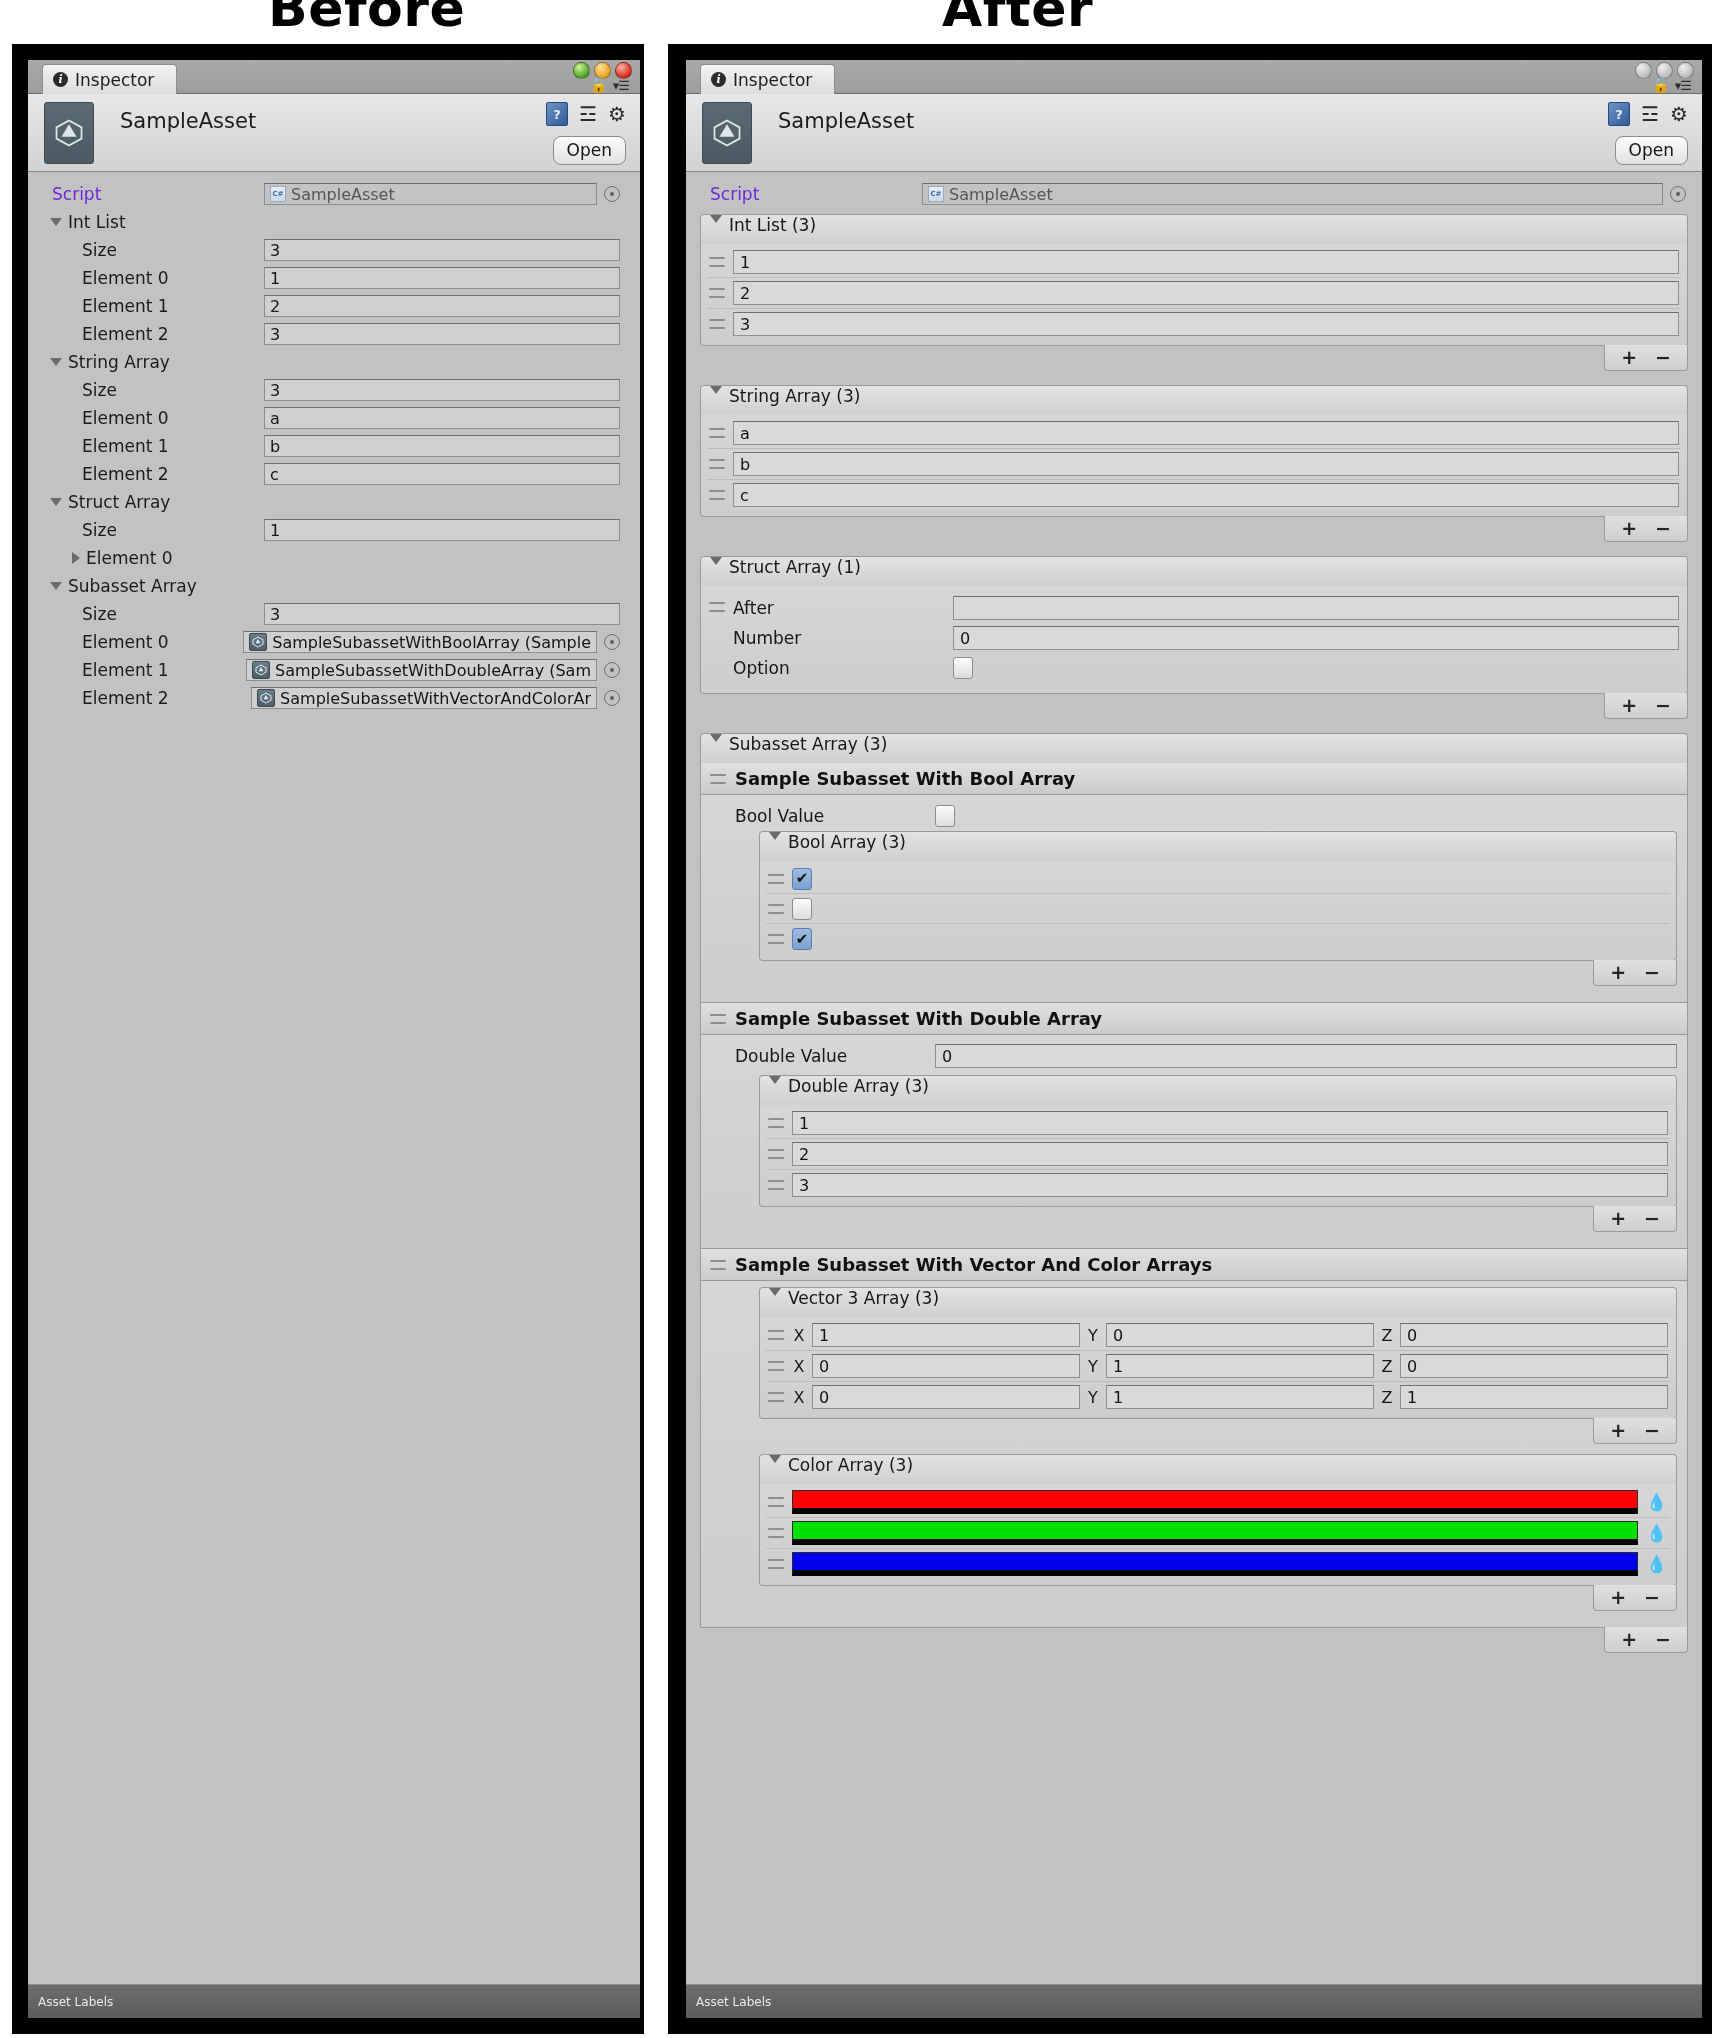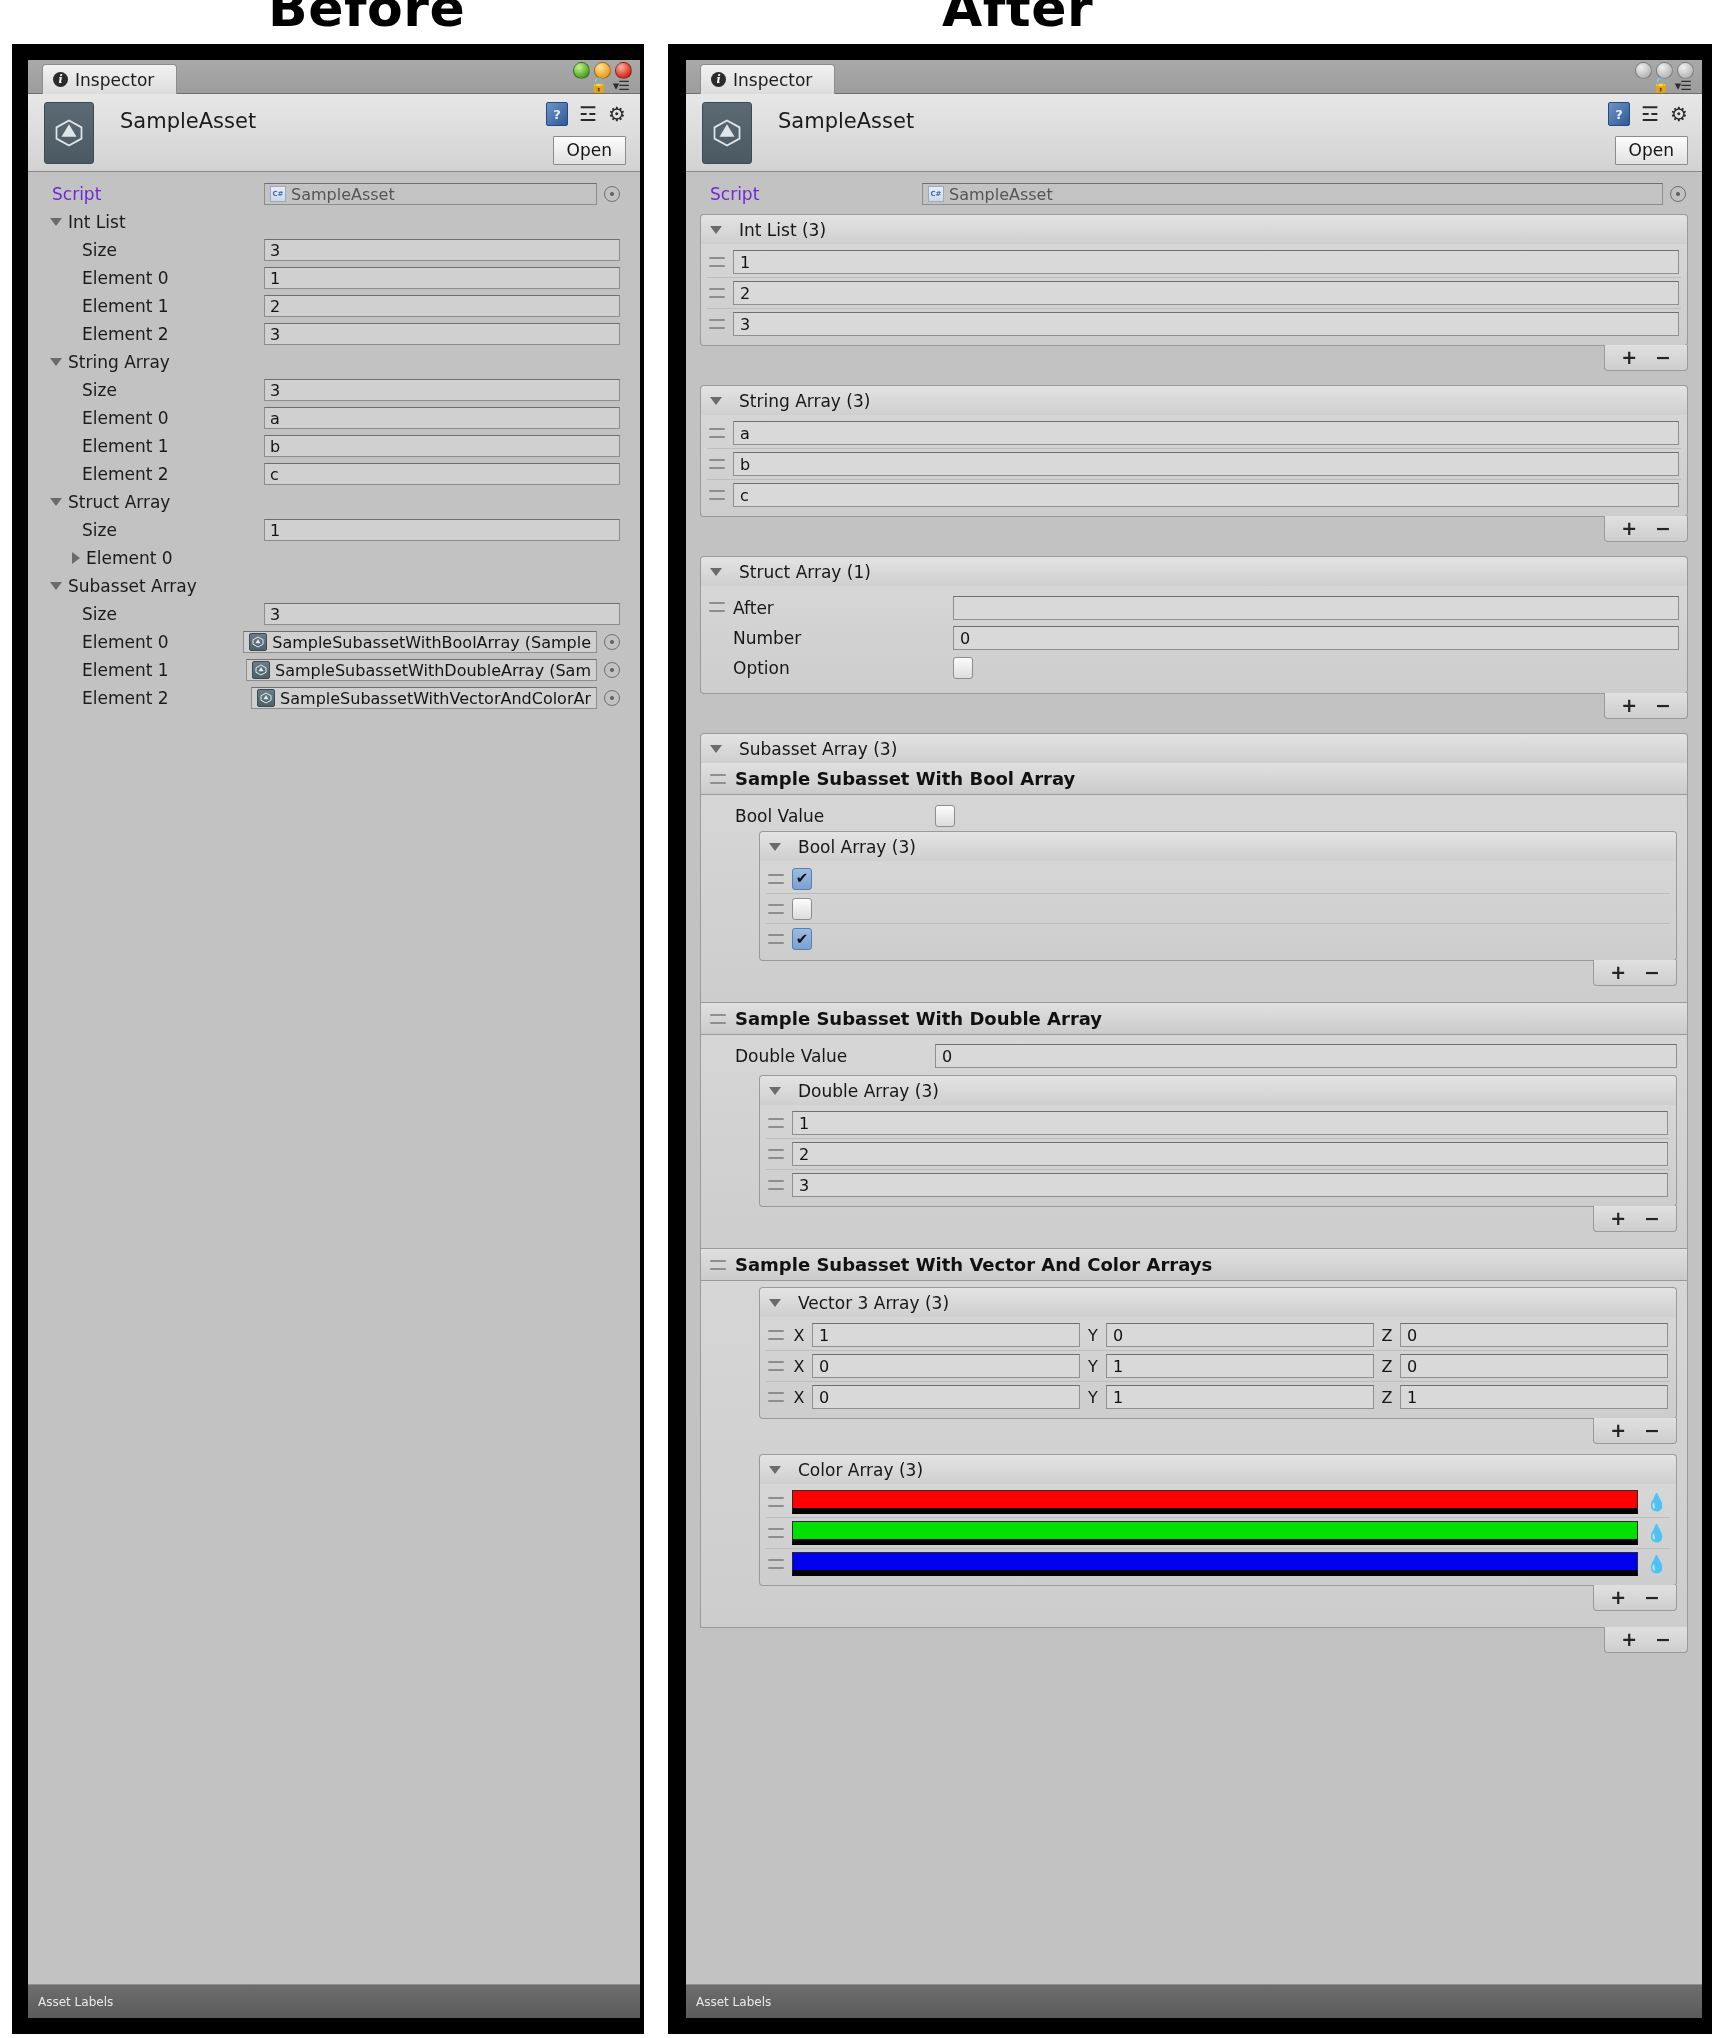--- a/index.html
+++ b/index.html
@@ -100,21 +100,21 @@
     background: linear-gradient(135deg,#6f93c6,#2f5a96);
     border: 1px solid #254b7e;
     color: #e7eefa; font-size: 13px; font-weight: bold;
     display: flex; align-items: center; justify-content: center;
   }
   .preset-icon, .gear-icon { font-size: 20px; color: #2a2a2a; line-height: 1; }
   .open-btn {
     position: absolute; right: 14px; top: 42px;
     padding: 3px 13px 4px;
     background: linear-gradient(#fdfdfd, #e1e1e1);
-    border: 1px solid #8b8b8b; border-radius: 1px;
+    border: 1px solid #8b8b8b; border-radius: 8px;
     font-size: 17px; color: #151515;
   }
 
   
   .inspector-body { flex: 1 1 auto; background: #c2c2c2; overflow: hidden; position: relative; }
 
   
   .asset-labels-bar {
     flex: 0 0 34px; height: 34px;
     background: linear-gradient(#6d6d6d, #5c5c5c);
@@ -173,21 +173,21 @@
     border-radius: 50%; background: #5e5e5e;
   }
 
   
   .rl { margin: 0 14px 14px 14px; }
   .rl.nested { margin: 0 0 8px 0; }
   .rl-header {
     background: linear-gradient(#e3e3e3, #cfcfcf);
     border: 1px solid #9a9a9a; border-bottom: none;
     border-radius: 4px 4px 0 0;
-    height: 30px; display: flex; align-items: center; gap: 17px;
+    height: 30px; display: flex; align-items: flex-start; gap: 7px;
     padding: 0 9px; font-size: 17px; color: #171717;
   }
   .rl-body {
     background: linear-gradient(#d6d6d6, #cdcdcd);
     border: 1px solid #9a9a9a; border-top: none;
     border-radius: 0 0 4px 4px;
     padding: 3px 6px 6px 6px;
   }
   .rl-item {
     display: flex; align-items: center; gap: 8px;

